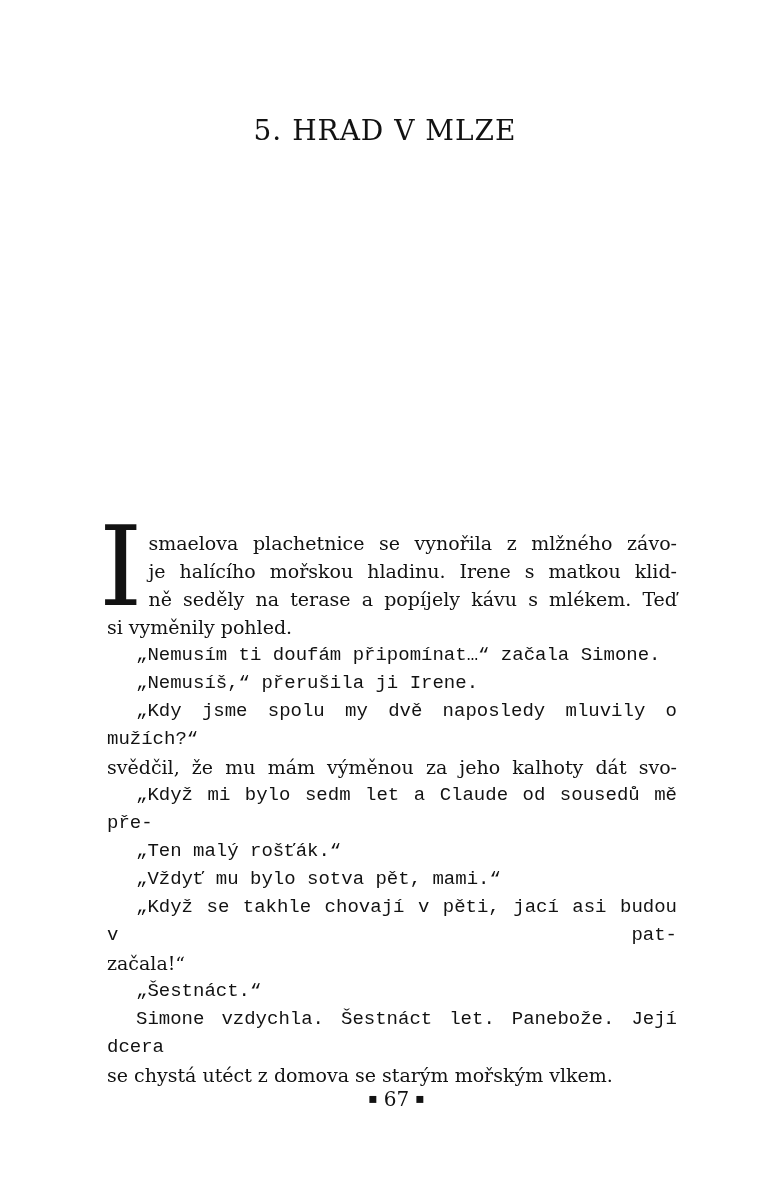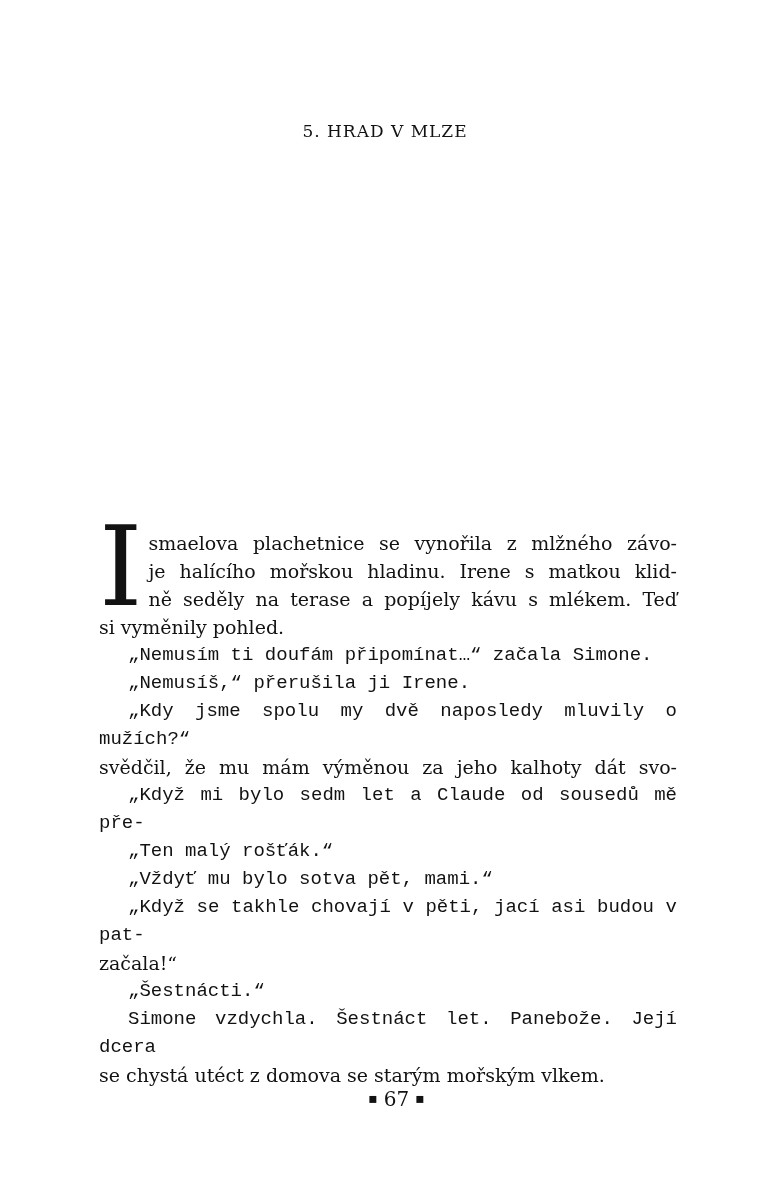--- a/index.html
+++ b/index.html
@@ -16,39 +16,40 @@
     font-family: "DejaVu Serif", "Liberation Serif", serif;
     overflow: hidden;
   }
   .chapter-title {
     position: absolute;
     top: 116px;
     left: 0;
     right: 0;
     margin: 0;
     text-align: center;
-    font-size: 17px;
+    font-size: 28px;
     font-weight: normal;
     letter-spacing: 1px;
     line-height: 30px;
   }
   .body-text {
     position: absolute;
     top: 529px;
     left: 99px;
     width: 578px;
     font-size: 19px;
     line-height: 28px;
   }
   .paragraph {
     margin: 0;
   }
   .line {
     text-align: justify;
     text-align-last: left;
+    margin-left: 8px;
   }
   .line.jfull {
     text-align-last: justify;
   }
   .line.indent {
     text-indent: 29px;
     font-family: Liberation Mono, monospace;
   }
   .drop-cap {
     float: left;
@@ -106,21 +107,21 @@
         <div class="line indent">„Ten malý rošťák.“</div>
       </div>
       <div class="paragraph">
         <div class="line indent">„Vždyť mu bylo sotva pět, mami.“</div>
       </div>
       <div class="paragraph">
         <div class="line jfull indent">„Když se takhle chovají v pěti, jací asi budou v pat-</div>
         <div class="line">začala!“</div>
       </div>
       <div class="paragraph">
-        <div class="line indent">„Šestnácti.“</div>
+        <div class="line indent">„Šestnáct.“</div>
       </div>
       <div class="paragraph">
         <div class="line jfull indent">Simone vzdychla. Šestnáct let. Panebože. Její dcera</div>
         <div class="line">se chystá utéct z domova se starým mořským vlkem.</div>
       </div>
     </div>
 
   <div class="footer">
     <span class="marker">▪</span><span class="pagenum">67</span><span class="marker">▪</span>
   </div>

